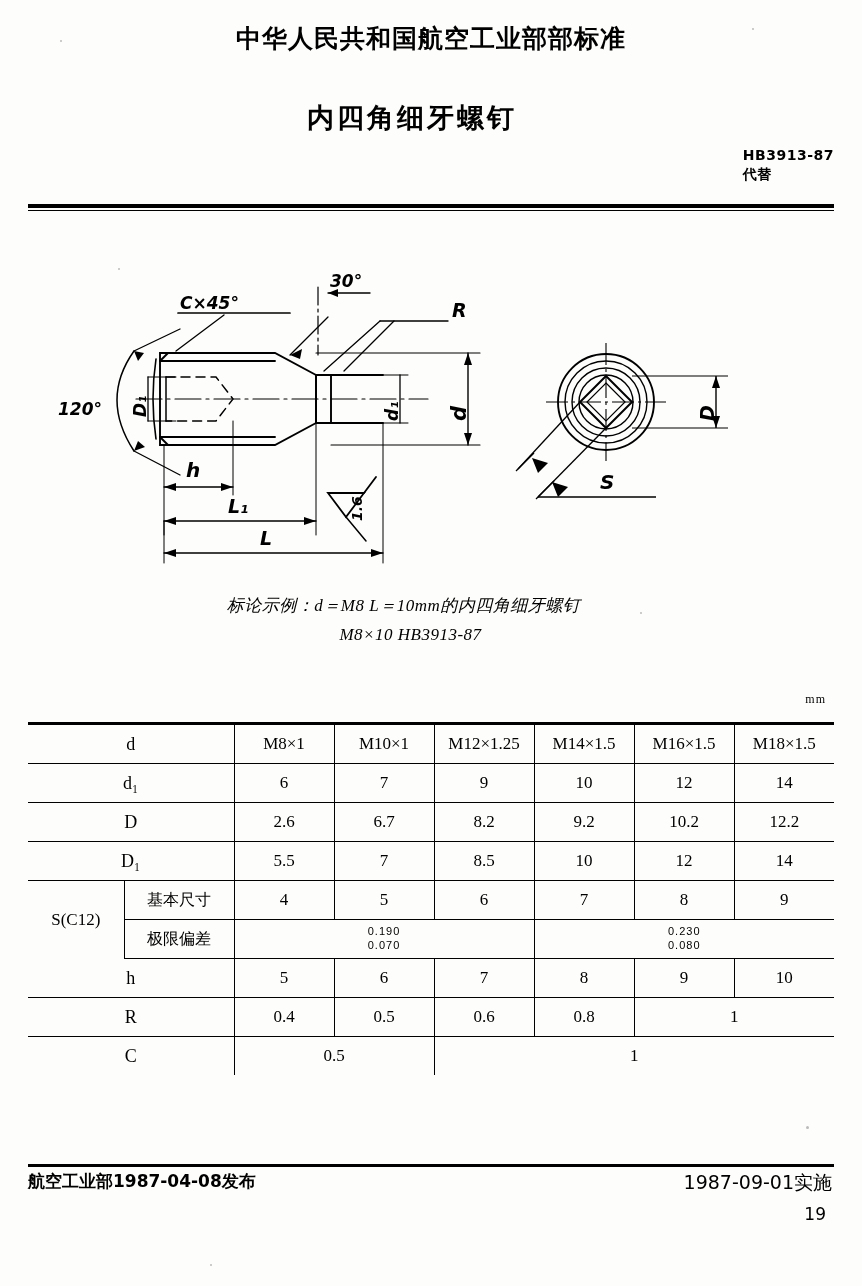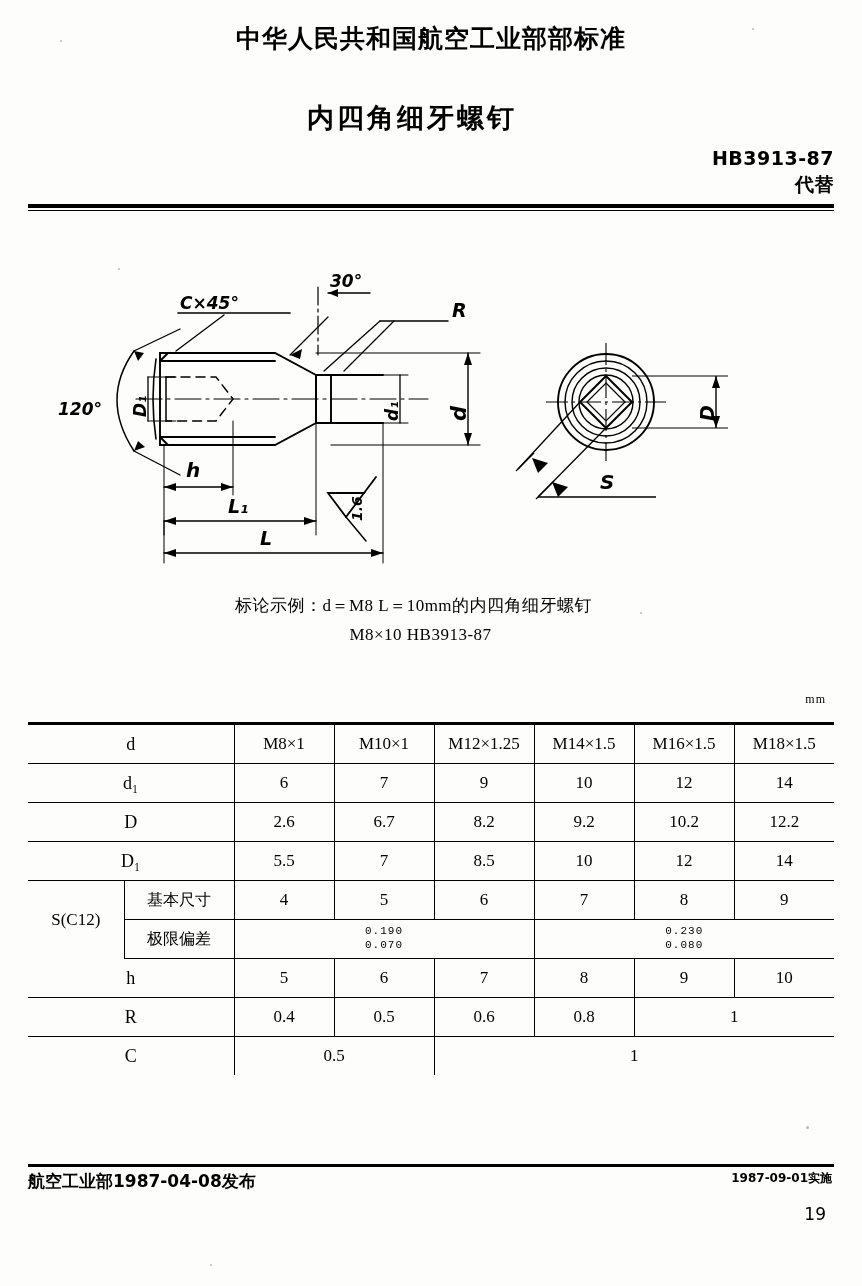--- a/index.html
+++ b/index.html
@@ -41,74 +41,75 @@
     text-align: center;
     font-family: "DejaVu Sans", sans-serif;
     font-weight: bold;
     font-size: 27px;
     letter-spacing: 3px;
   }
   .std-block {
     position: absolute;
     top: 146px;
     right: 28px;
-    text-align: right;
+    text-align: left;
+    font-family: "DejaVu Sans", sans-serif;
+    font-weight: bold;
+    font-size: 14px;
+    line-height: 1.35;
+    letter-spacing: 0.5px;
+  }
+  .rule-top {
+    position: absolute;
+    left: 28px;
+    top: 204px;
+    width: 806px;
+    height: 4px;
+    background: #000;
+  }
+  .rule-top::after {
+    content: "";
+    position: absolute;
+    left: 0;
+    top: 6px;
+    width: 806px;
+    height: 1px;
+    background: #000;
+  }
+
+  
+  .drawing {
+    position: absolute;
+    left: 28px;
+    top: 225px;
+    width: 806px;
+    height: 350px;
+  }
+  .drawing svg { display: block; }
+
+  .surface-note {
+    position: absolute;
+    left: 660px;
+    top: 272px;
     font-family: "DejaVu Sans", sans-serif;
     font-weight: bold;
     font-size: 19px;
-    line-height: 1.35;
-    letter-spacing: 0.5px;
-  }
-  .rule-top {
-    position: absolute;
-    left: 28px;
-    top: 204px;
-    width: 806px;
-    height: 4px;
-    background: #000;
-  }
-  .rule-top::after {
-    content: "";
-    position: absolute;
-    left: 0;
-    top: 6px;
-    width: 806px;
-    height: 1px;
-    background: #000;
-  }
-
-  
-  .drawing {
-    position: absolute;
-    left: 28px;
-    top: 225px;
-    width: 806px;
-    height: 350px;
-  }
-  .drawing svg { display: block; }
-
-  .surface-note {
-    position: absolute;
-    left: 660px;
-    top: 272px;
-    font-family: "DejaVu Sans", sans-serif;
-    font-weight: bold;
-    font-size: 19px;
   }
 
   
   .mark-example {
     position: absolute;
-    left: 18px;
+    left: 8px;
     top: 592px;
     width: 791px;
     text-align: center;
     font-size: 17px;
     line-height: 1.7;
     letter-spacing: 0.5px;
+    font-style: italic;
   }
   .mark-example .line2 { padding-left: 14px; }
 
   
   .units {
     position: absolute;
     right: 36px;
     top: 692px;
     font-size: 12px;
     letter-spacing: 1px;
@@ -141,21 +142,21 @@
   .spec-border-top { border-top: 3px solid #000; }
   .spec-border-bot { border-bottom: 3px solid #000; }
   .lbl { font-size: 18px; }
   .cn { font-family: "DejaVu Sans", sans-serif; font-size: 16px; }
   .thin-bottom { border-bottom: 1px solid #000 !important; }
   .no-bottom { border-bottom: none !important; }
   .tol {
     font-size: 11px;
     line-height: 1.25;
     letter-spacing: 1px;
-    font-family: Liberation Mono, monospace;
+    font-family: Liberation Sans, sans-serif;
   }
   .tol-cell { height: 40px; }
   .s-label { font-size: 17px; }
 
   
   .footer-rule {
     position: absolute;
     left: 28px;
     top: 1164px;
     width: 806px;
@@ -168,22 +169,22 @@
     top: 1170px;
     font-family: "DejaVu Sans", sans-serif;
     font-weight: bold;
     font-size: 17px;
   }
   .footer-right {
     position: absolute;
     right: 30px;
     top: 1170px;
     font-family: "DejaVu Sans", sans-serif;
-    font-weight: bold;
-    font-size: 12px;
+    font-weight: normal;
+    font-size: 19px;
   }
   .page-num {
     position: absolute;
     right: 36px;
     top: 1204px;
     font-family: "DejaVu Sans", sans-serif;
     font-size: 17px;
   }
 
   .speck { position: absolute; background: #bbb; border-radius: 50%; }

